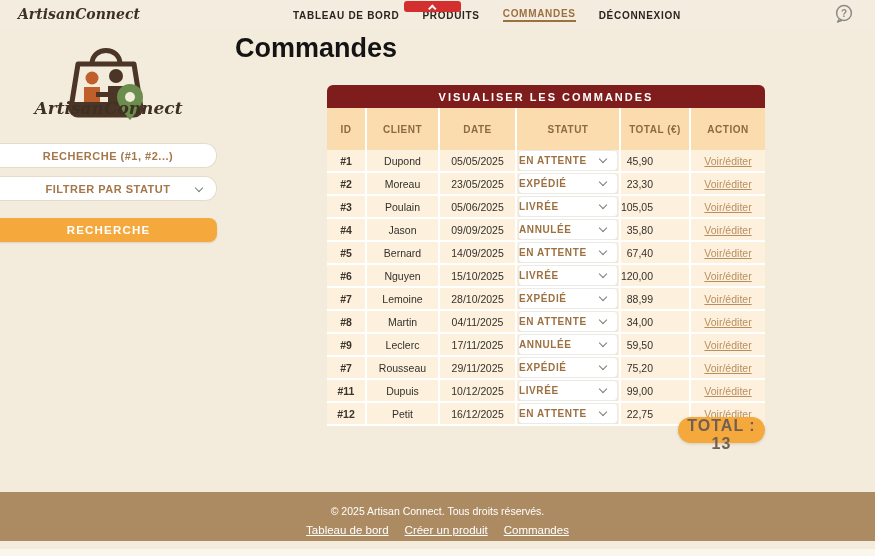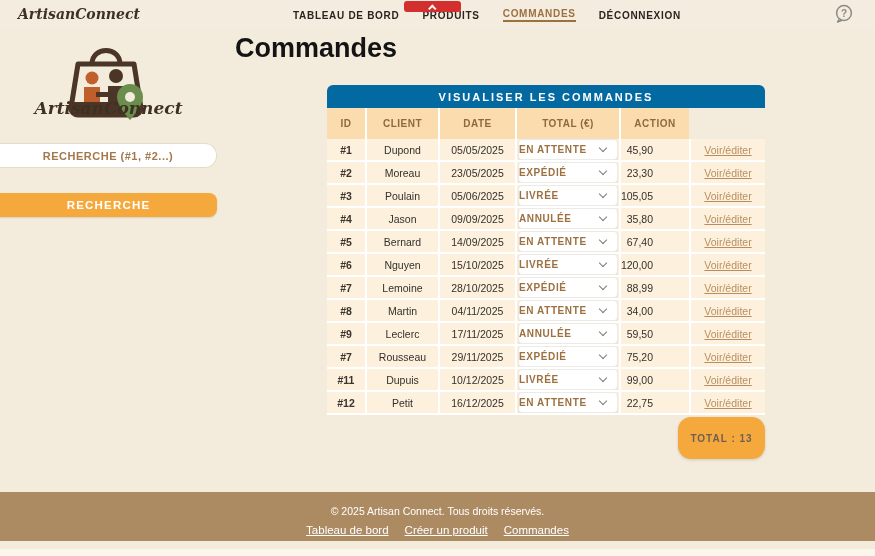--- a/index.html
+++ b/index.html
@@ -20,42 +20,42 @@
   
   .side-logo { position:absolute; left:40px; top:40px; width:130px; height:82px; }
   .side-caption { position:absolute; left:0; top:98px; width:217px; text-align:center; font-family:"DejaVu Serif", serif; font-style:italic; font-weight:bold; font-size:17px; color:#3f3024; }
   .side-input, .side-select { position:absolute; left:0; width:217px; height:25px; background:#ffffff; border:1px solid #e2dccd; border-left:none; border-radius:0 12px 12px 0; font-family:"Liberation Sans", sans-serif; font-size:11px; font-weight:bold; letter-spacing:.5px; color:#a5774a; }
   .side-input { top:143px; text-align:center; outline:none; }
   .side-input::placeholder { color:#a5774a; opacity:1; }
   .side-select { top:176px; display:flex; align-items:center; justify-content:center; cursor:pointer; }
   .chev-down { width:6px; height:6px; border-right:1.6px solid #7b7b76; border-bottom:1.6px solid #7b7b76; transform:rotate(45deg); margin-top:-3px; }
   .side-select .chev-down { position:absolute; right:14px; top:11px; }
   .side-btn { position:absolute; left:0; width:217px; height:24px; background:#f5a93d; border:none; border-radius:0 8px 8px 0; color:#fff; font-family:"Liberation Sans", sans-serif; font-size:11.5px; font-weight:bold; letter-spacing:1.2px; cursor:pointer; box-shadow:0 1px 2px rgba(0,0,0,.12); }
-  .btn-search { top:193px; }
+  .btn-search { top:218px; }
   .btn-filter { top:241px; }
 
   
   .page-title { position:absolute; left:235px; top:33px; font-size:27px; font-weight:800; color:#141414; }
   .table-wrap { position:absolute; left:327px; top:85px; width:438px; }
-  .table-cap { height:23px; background:#0369a1; border-radius:6px 6px 0 0; color:#fff; font-size:11px; font-weight:bold; letter-spacing:2px; display:flex; align-items:center; justify-content:center; }
+  .table-cap { height:23px; background:#7f1d1d; border-radius:6px 6px 0 0; color:#fff; font-size:11px; font-weight:bold; letter-spacing:2px; display:flex; align-items:center; justify-content:center; }
   .thead, .trow { display:grid; grid-template-columns:38px 73px 77px 104px 70px 76px; }
-  .thead { height:31px; }
+  .thead { height:42px; }
   .thead .hcell { background:#fbdcae; color:#8d6a43; font-size:10px; font-weight:bold; letter-spacing:.5px; display:flex; align-items:center; justify-content:center; }
   .hcell + .hcell, .cell + .cell { border-left:2px solid #fff; }
   .trow { height:23px; border-bottom:2px solid #fff; }
   .cell { background:#fdf1dd; display:flex; align-items:center; justify-content:center; font-size:10.5px; color:#33302b; overflow:hidden; }
   .cell.id { font-weight:bold; color:#3b342c; }
   .cell.total { justify-content:flex-end; padding-right:36px; }
   .cell.statut { padding:0; }
   .statusbox { position:relative; width:100%; height:21px; margin:0 1px; background:#fff; border:1px solid #eceae4; border-radius:4px; box-shadow:0 1px 1px rgba(0,0,0,.08); display:flex; align-items:center; cursor:pointer; }
   .statusbox .sv { font-size:10px; font-weight:bold; letter-spacing:.6px; color:#9d7040; padding-left:0; white-space:nowrap; }
   .statusbox .chev-down { position:absolute; right:11px; top:8px; }
   .cell.action { }
   .edit-link { color:#b98e5f; text-decoration:underline; font-size:10.5px; cursor:pointer; }
-  .total-pill { position:absolute; left:678px; top:417px; width:87px; height:42px; background:#f5a93d; border:none; border-radius:13px; color:#6f6053; font-family:"Liberation Sans", sans-serif; font-size:10px; font-weight:bold; letter-spacing:1px; cursor:pointer; box-shadow:0 1px 3px rgba(0,0,0,.15); }
+  .total-pill { position:absolute; left:678px; top:417px; width:87px; height:26px; background:#f5a93d; border:none; border-radius:13px; color:#6f6053; font-family:"Liberation Sans", sans-serif; font-size:16px; font-weight:bold; letter-spacing:1px; cursor:pointer; box-shadow:0 1px 3px rgba(0,0,0,.15); }
 
   
   .footer { position:absolute; left:0; top:492px; width:875px; height:49px; background:#ad8b62; color:#fff; text-align:center; }
   .copyright { margin-top:13px; font-size:10.5px; }
   .foot-links { margin-top:7px; display:flex; justify-content:center; gap:16px; }
   .foot-links a { color:#fff; font-size:11.5px; text-decoration:underline; cursor:pointer; }
   .bottom-strip { position:absolute; left:0; top:549px; width:875px; height:7px; background:#faf6ec; }
 </style>
 </head>
 <body>
@@ -92,30 +92,35 @@
       <circle cx="76" cy="36" r="7" fill="#4a3526"></circle>
       <path d="M68 46 h16 v16 h-16 z" fill="#4a3526"></path>
       <path d="M56 52 h18 v5 h-18 z" fill="#4a3526"></path>
       <path d="M90 44 a13 13 0 0 1 13 13 c0 9 -13 23 -13 23 s-13 -14 -13 -23 a13 13 0 0 1 13 -13 z" fill="#6b8e4e"></path>
       <circle cx="90" cy="57" r="5" fill="#f3ecdd"></circle>
     </svg>
   </div>
   <div class="side-caption">ArtisanConnect</div>
 
   <input class="side-input" type="text" placeholder="RECHERCHE (#1, #2...)" style="">
+  <div class="side-select">
+    <span>FILTRER PAR STATUT</span>
+    <span class="chev-down"></span>
+  </div>
   <button class="side-btn btn-search">RECHERCHE</button>
 
   <h1 class="page-title">Commandes</h1>
 
   <div class="table-wrap">
     <div class="table-cap">VISUALISER LES COMMANDES</div>
     <div class="thead">
       <div class="hcell">ID</div>
       <div class="hcell">CLIENT</div>
       <div class="hcell">DATE</div>
+      <div class="hcell">STATUT</div>
       <div class="hcell">TOTAL (€)</div>
       <div class="hcell">ACTION</div>
     </div>
     <div id="tbody">
   <div class="trow">
     <div class="cell id">#1</div>
     <div class="cell">Dupond</div>
     <div class="cell">05/05/2025</div>
     <div class="cell statut">
       <div class="statusbox">

